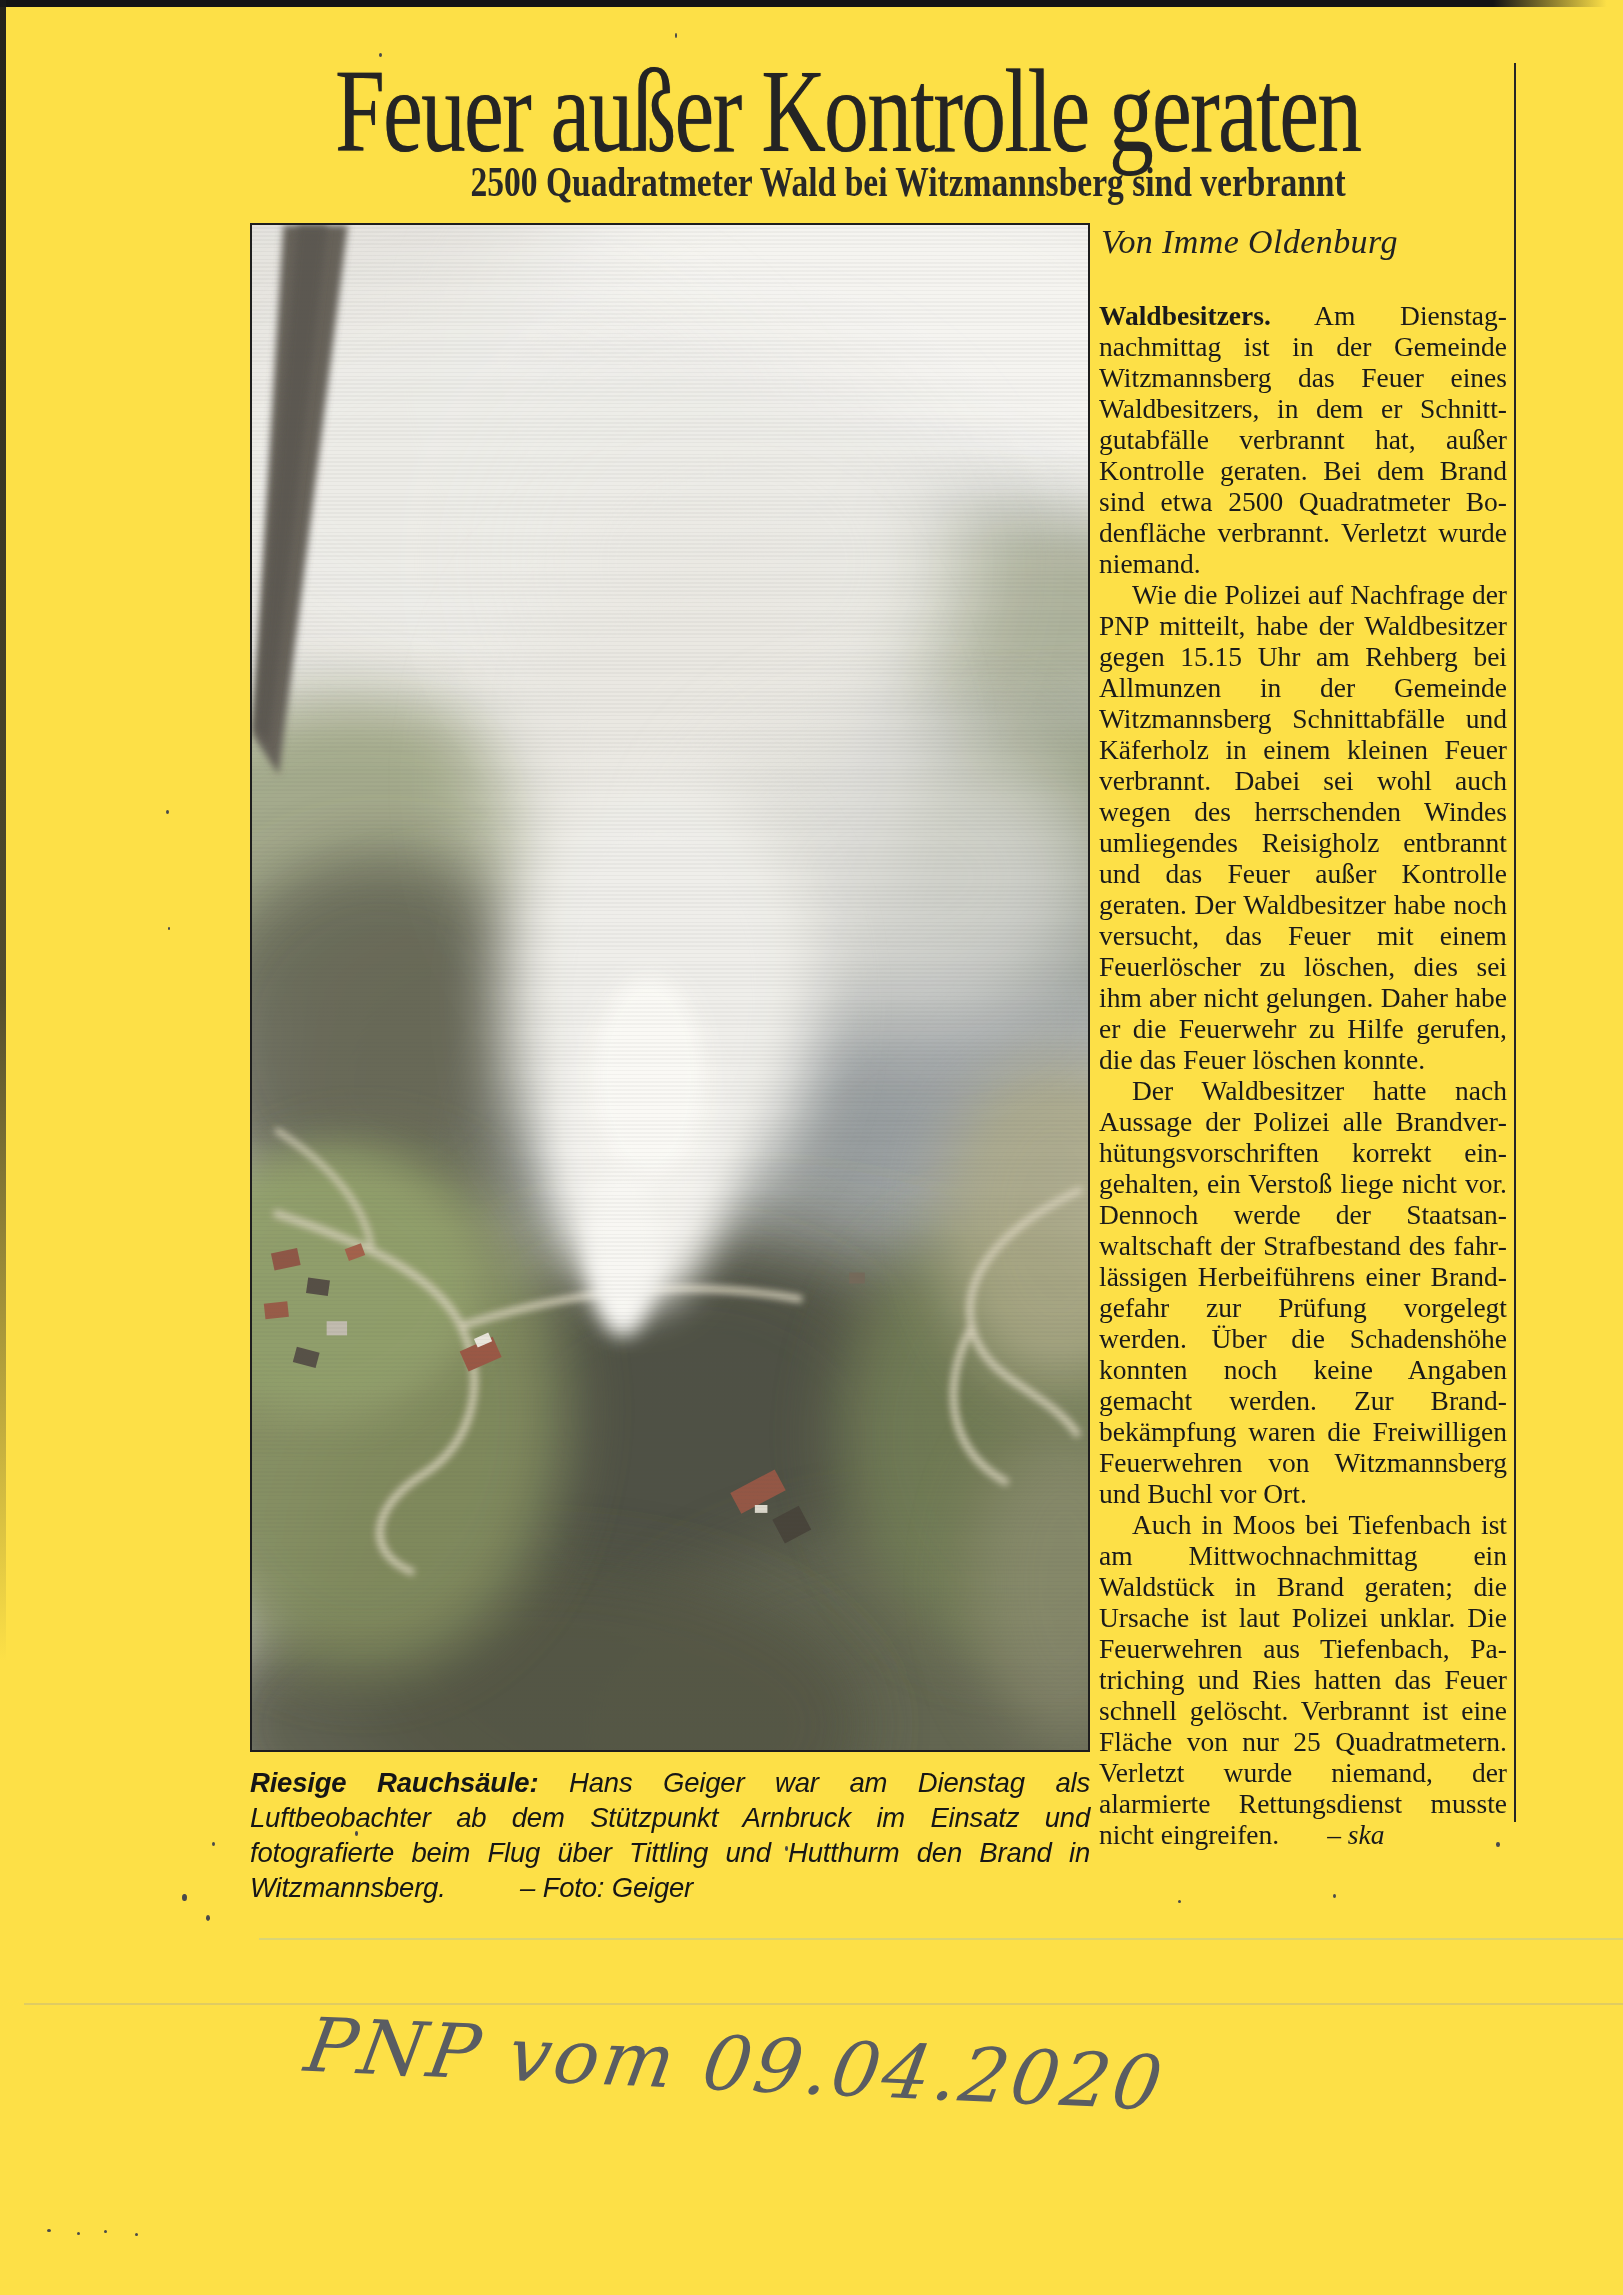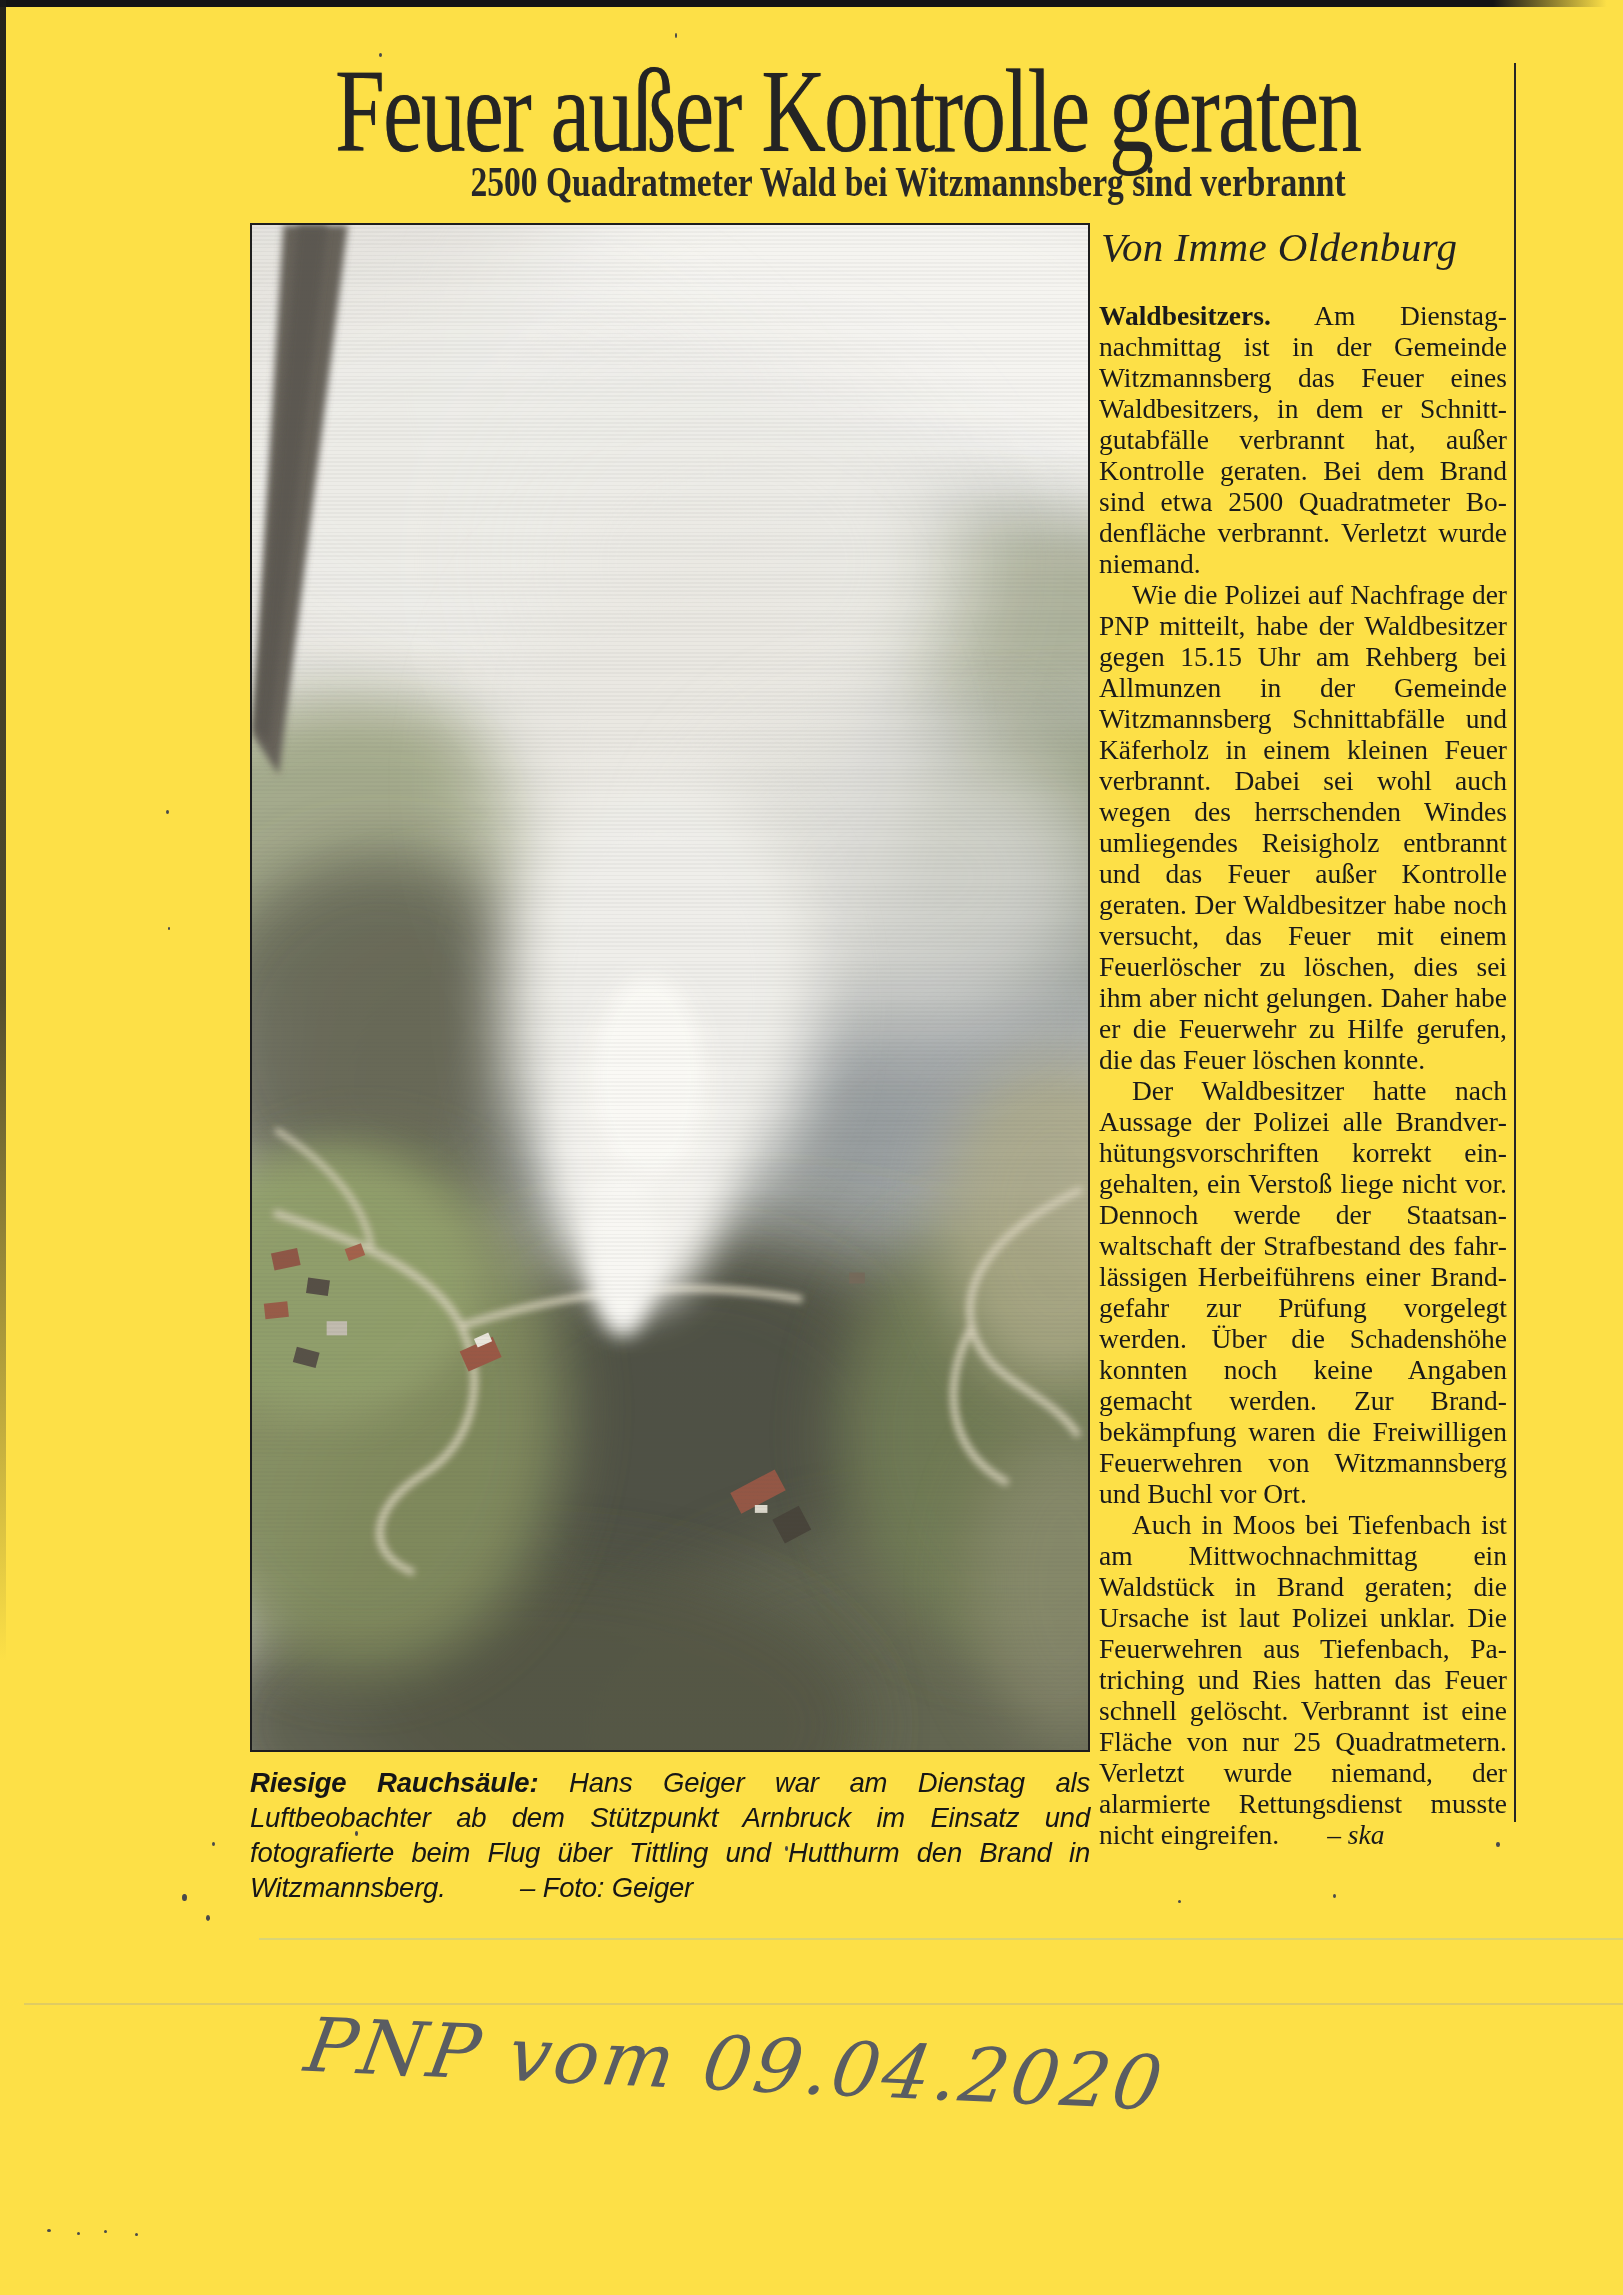--- a/index.html
+++ b/index.html
@@ -17,21 +17,21 @@
   
   .headline { position:absolute; left:196px; top:50px; width:1304px; display:flex; justify-content:center; }
   .headline span { font-family:"Liberation Serif", serif; font-weight:400; font-size:118px;
     line-height:1.05; color:#242424; white-space:nowrap; letter-spacing:-2.4px;
     transform:scaleX(0.76); transform-origin:center; text-shadow:0 0 0.8px rgba(30,30,30,.6); }
 
   .subheadline { position:absolute; left:165px; top:157px; width:1304px; display:flex; justify-content:flex-end; }
   .subheadline span { font-family:"Liberation Serif", serif; font-weight:700; font-size:43px;
     color:#282828; white-space:nowrap; transform:scaleX(0.78); transform-origin:center; }
 
-  .byline { position:absolute; left:1101px; top:223px; font-style:italic; font-size:41px;
+  .byline { position:absolute; left:1101px; top:223px; font-style:italic; font-size:34px;
     color:#222; letter-spacing:0.4px; }
 
   
   .photo { position:absolute; left:250px; top:223px; width:836px; height:1525px;
     border:2.4px solid #1e1e1e; margin:0; background:#d8d7d2; overflow:hidden; }
   .photo svg { display:block; width:100%; height:100%; }
   .photo .scanlines { position:absolute; left:0; top:0; right:0; bottom:0; pointer-events:none;
     background:repeating-linear-gradient(0deg, rgba(80,80,80,.05) 0 1.6px, rgba(255,255,255,0) 1.6px 3.9px); }
 
   

